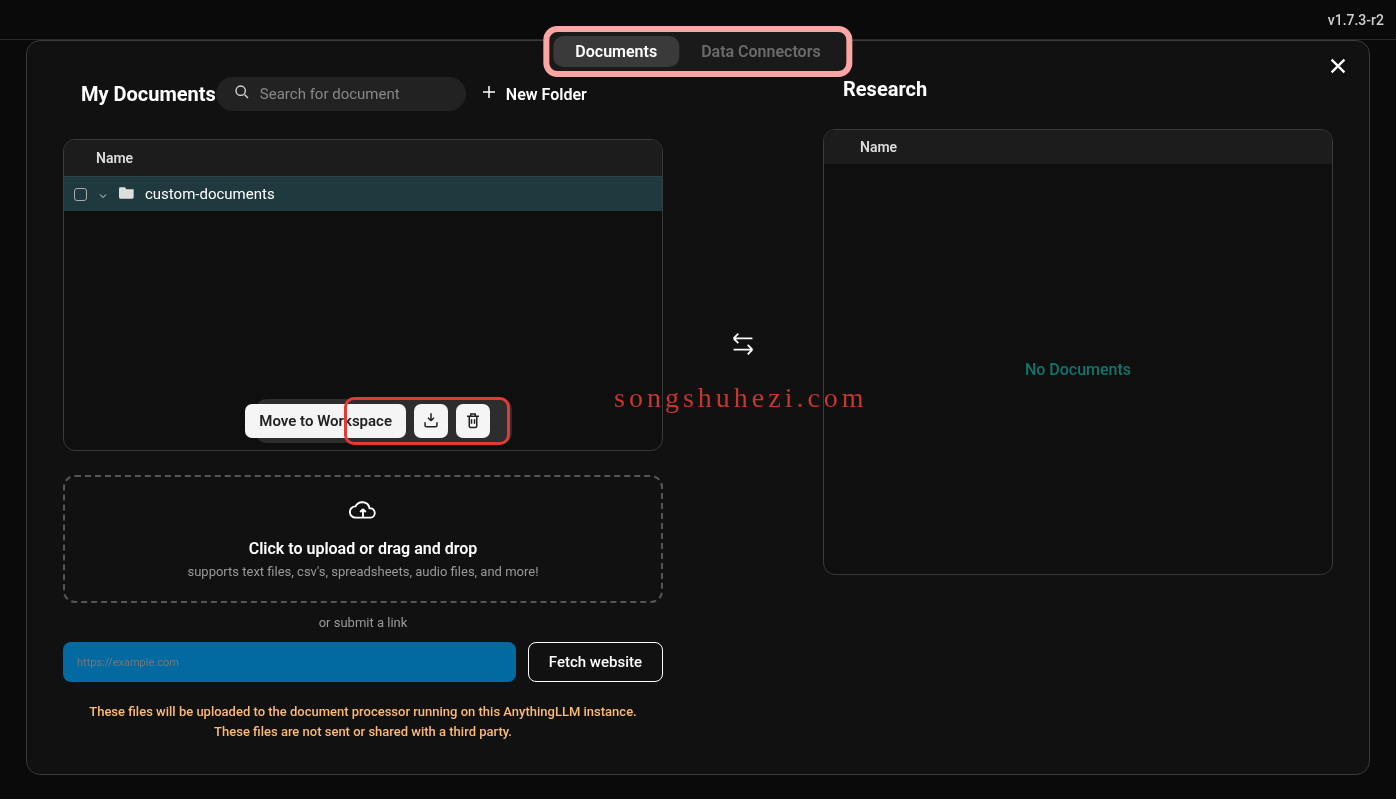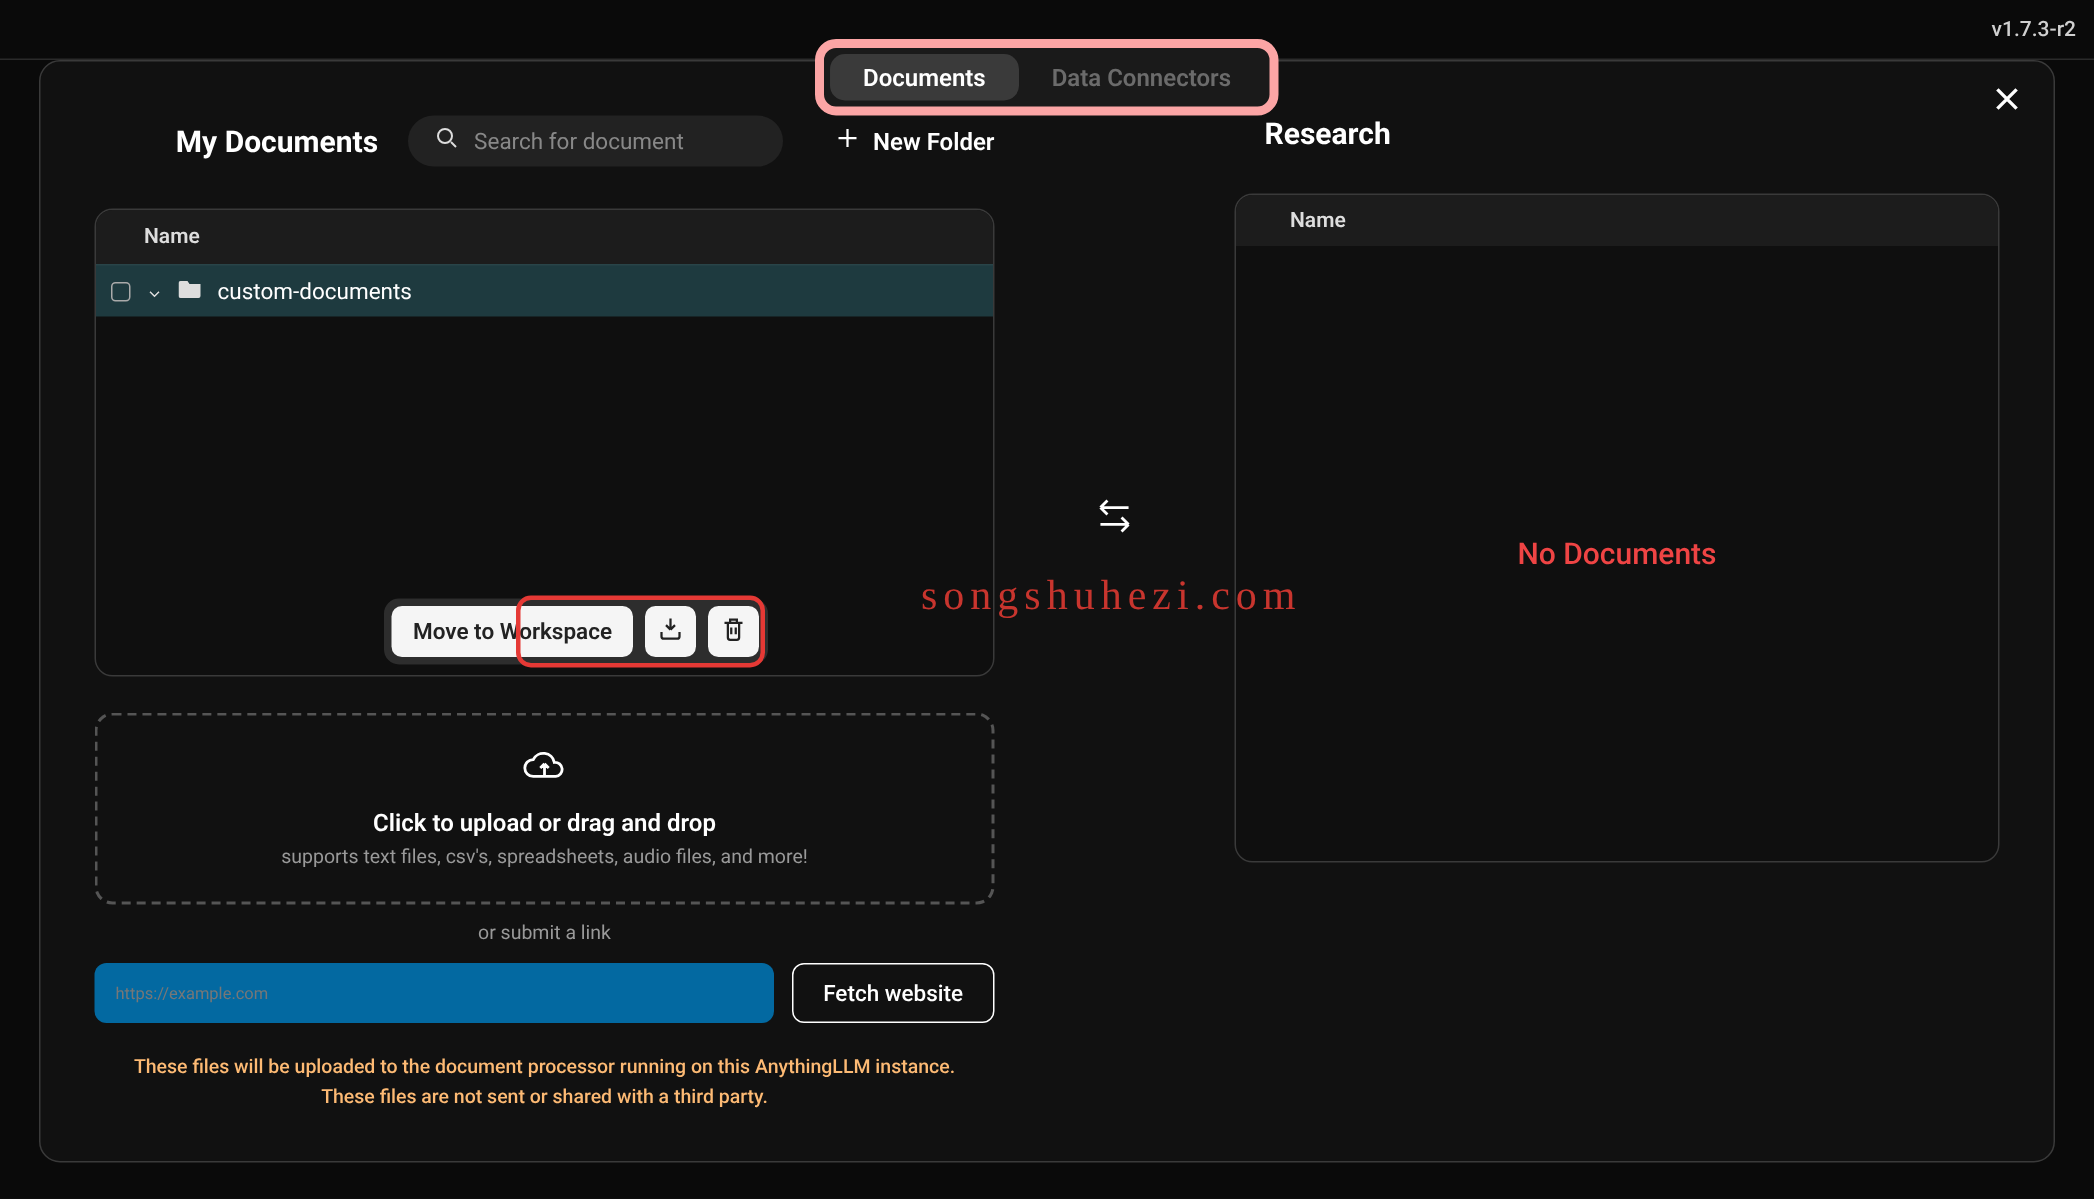--- a/index.html
+++ b/index.html
@@ -15,41 +15,41 @@
 
 .modal { position:absolute; top:40px; left:26px; right:26px; bottom:24px; background:#111; border:1px solid #3a3a3a; border-radius:14px; padding:36px 36px 20px; }
 .close-btn { position:absolute; top:14px; right:20px; cursor:pointer; }
 .close-btn svg { width:22px; height:22px; stroke:#fff; stroke-width:2.5; }
 
 .cols { display:flex; height:100%; gap:0; }
 .col-left { width:600px; display:flex; flex-direction:column; }
 .col-mid { flex:0 0 160px; display:flex; align-items:center; justify-content:center; margin-top:-140px; }
 .col-right { flex:1; display:flex; flex-direction:column; }
 
-.left-head { display:flex; align-items:center; gap:20px; margin-bottom:28px; padding-left:18px;justify-content:flex-end; }
+.left-head { display:flex; align-items:center; margin-bottom:28px; padding-left:18px; }
 .title { font-size:20px; font-weight:700; }
 .search-box { display:flex; align-items:center; background:#222; border-radius:20px; padding:7px 18px; gap:10px; width:250px; }
 .search-box input { background:none; border:none; outline:none; color:#fff; font-size:15px; width:100%; }
 .search-box input::placeholder { color:#888; }
 .search-box svg { width:16px; height:16px; stroke:#ddd; fill:none; stroke-width:2; }
 .new-folder { display:flex; align-items:center; gap:8px; cursor:pointer; margin-left:14px; }
 .new-folder svg { width:18px; height:18px; stroke:#fff; stroke-width:2; }
 .new-folder span { font-size:16px; font-weight:600; }
 
 .list-box { border:1px solid #3a3a3a; border-radius:12px; overflow:hidden; height:312px; position:relative; background:#0f0f0f; }
 .list-header { background:#1c1c1c; padding:10px 32px; font-size:14px; font-weight:600; color:#ddd; }
 .row { display:flex; align-items:center; gap:10px; padding:8px 10px; font-size:15px; background:#1e3a3f; border-top:1px solid rgba(255,255,255,.05); }
 .row.file { padding-left:32px; background:#1a3438; }
 .cb { width:13px; height:13px; border:1.5px solid #aaa; border-radius:3px; cursor:pointer; }
 .chev { width:12px; height:12px; }
 .chev svg { width:12px; height:12px; stroke:#ddd; fill:none; stroke-width:2; }
 .folder-ic svg { width:16px; height:14px; fill:#ddd; }
 .file-ic svg { width:14px; height:16px; fill:#ddd; }
 
-.actions { position:absolute; bottom:12px; right:156px; display:flex; gap:8px; align-items:center; }
+.actions { position:absolute; bottom:12px; right:172px; display:flex; gap:8px; align-items:center; }
 .highlight-box { position:absolute; bottom:5px; right:152px; width:166px; height:48px; border:3px solid #e53935; border-radius:10px; pointer-events:none; }
 .btn-move { background:#f5f5f5; color:#222; font-weight:600; font-size:15px; padding:8px 14px; border:none; border-radius:7px; cursor:pointer; }
 .icon-btn { width:34px; height:34px; border-radius:7px; background:#f5f5f5; display:flex; align-items:center; justify-content:center; cursor:pointer; border:none; }
 .icon-btn svg { width:18px; height:18px; stroke:#222; fill:none; stroke-width:2; }
 .actions-bg { position:absolute; bottom:7px; right:150px; width:256px; height:44px; background:#2d2d2d; border-radius:10px; }
 
 .upload-box { margin-top:24px; border:2px dashed #555; border-radius:12px; padding:22px 20px; text-align:center; cursor:pointer; }
 .upload-box .cloud svg { width:30px; height:26px; stroke:#fff; fill:none; stroke-width:2; margin-bottom:10px; }
 .upload-main { font-size:16px; font-weight:600; margin-bottom:6px; }
 .upload-sub { font-size:13px; color:#999; }
@@ -62,21 +62,21 @@
 .fetch-btn { background:none; border:1.5px solid #fff; color:#fff; font-size:15px; font-weight:500; padding:10px 20px; border-radius:8px; cursor:pointer; }
 
 .foot-note { text-align:center; font-size:13px; color:#fdba74; margin-top:20px; line-height:1.5; font-weight:500; }
 
 .transfer-ic svg { width:30px; height:30px; stroke:#fff; fill:none; stroke-width:2; }
 
 .right-head { text-align:left; padding-left:20px; margin-bottom:28px; }
 .right-head .title { font-size:20px; }
 .ws-box { border:1px solid #3a3a3a; border-radius:12px; height:446px; background:#0f0f0f; overflow:hidden; display:flex; flex-direction:column; }
 .ws-box .list-header { padding:9px 36px; font-size:14px; }
-.empty { flex:1; display:flex; align-items:center; justify-content:center; color:#ef4444; font-size:20px; font-weight:500; }
+.empty { flex:1; display:flex; align-items:center; justify-content:center; color:#0f766e; font-size:16px; font-weight:500; }
 
 .watermark { position:absolute; top:382px; left:614px; font-family:"Times New Roman",serif; font-size:28px; color:#c8352e; letter-spacing:4px; z-index:50; pointer-events:none; }
 </style>
 </head>
 <body>
 
 <div class="topbar">
   <span class="version">v1.7.3-r2</span>
 </div>
 

